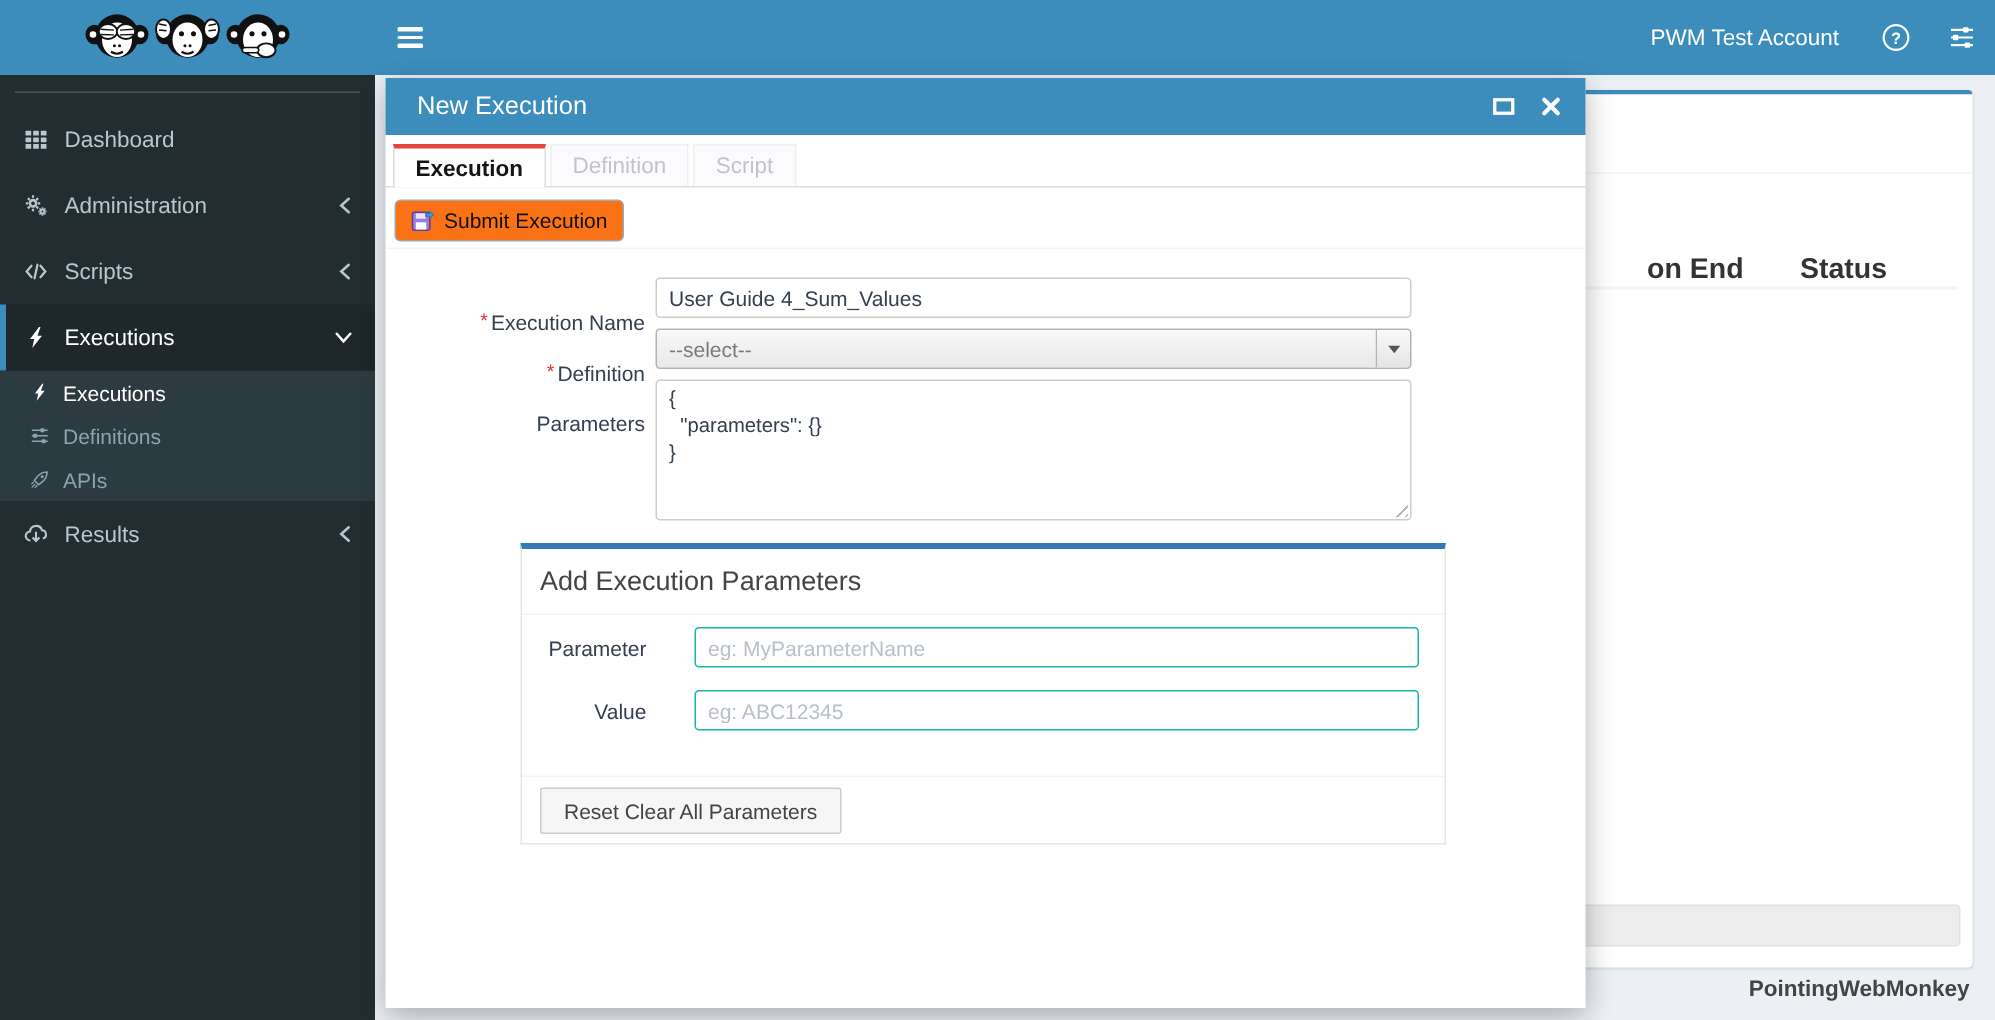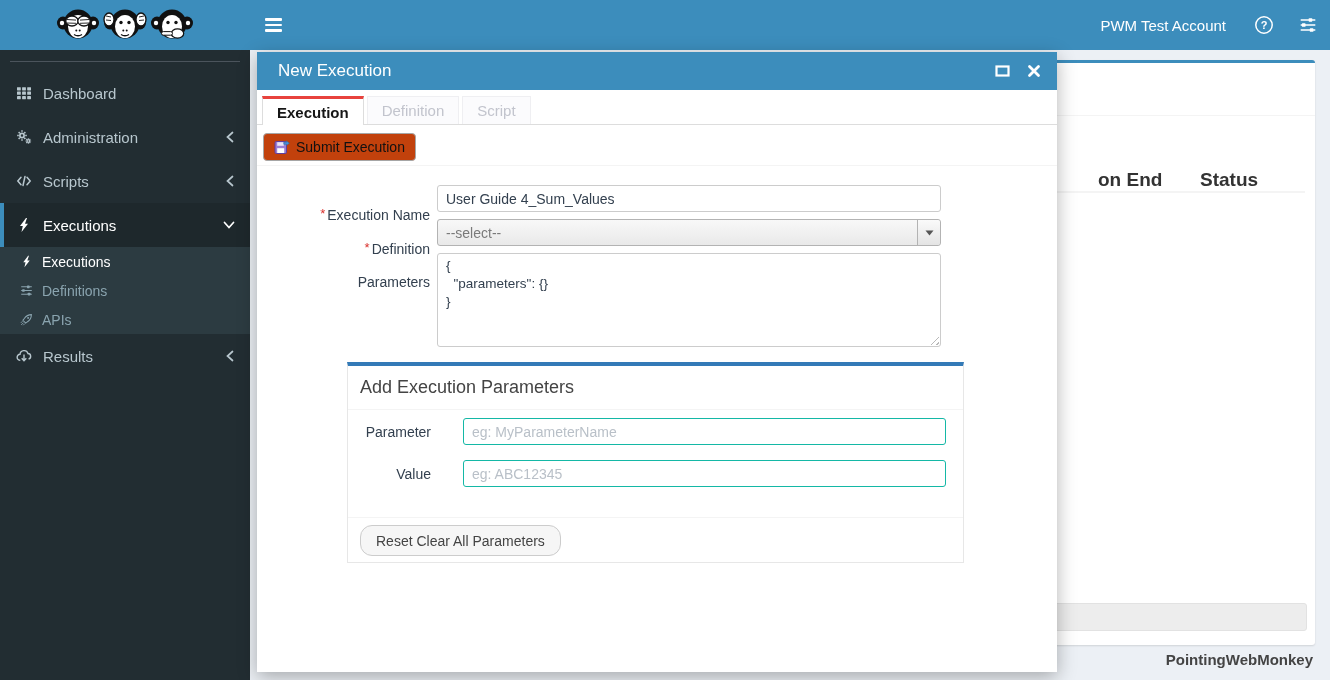--- a/index.html
+++ b/index.html
@@ -52,21 +52,21 @@
   .modal-title { color:#fff; font-size:17px; }
   .modal-controls { margin-left:auto; display:flex; align-items:center; gap:17px; }
   .modal-ctrl-btn { background:none; border:none; cursor:pointer; color:#fff; display:flex; }
 
   .tabs { position:absolute; top:44px; left:0; width:100%; height:29px; border-bottom:1px solid #ddd; display:flex; padding-left:5px; }
   .tab { height:28px; padding:0 14px; font-size:15px; display:flex; align-items:center; cursor:pointer; margin-right:3px; }
   .tab.active { background:#fff; border:1px solid #ddd; border-top:3px solid #e8423d; border-bottom:none; color:#161616; font-weight:bold; height:29px; margin-bottom:-1px; }
   .tab.inactive { background:#fbfbfd; border:1px solid #efeff2; border-bottom:none; color:#c2c4cd; }
 
   .submit-btn { position:absolute; top:81px; left:6px; height:28px; padding:0 10px; display:inline-flex; align-items:center; gap:6px;
-                background:#c2410c; border:1px solid #a6a6a6; border-radius:4px; font-size:14px; color:#111; cursor:pointer;
+                background:#f97316; border:1px solid #a6a6a6; border-radius:4px; font-size:14px; color:#111; cursor:pointer;
                 font-family:"Liberation Sans",sans-serif; }
   .modal-divider { position:absolute; top:113px; left:0; width:100%; height:1px; background:#f4f4f4; }
 
   .form-label { position:absolute; left:0; width:173px; text-align:right; font-size:14px; color:#33404f; line-height:16px;margin-top:15px; }
   .req { color:#d9302c; margin-right:2px; font-size:13px; vertical-align:2px; }
   .text-input { position:absolute; left:180px; width:504px; height:27px; border:1px solid #ccc; border-radius:3px;
                 font-size:14px; color:#33404f; padding:0 8px; font-family:"Liberation Sans",sans-serif; background:#fff; }
   .text-input::placeholder { color:#b9c0c8; opacity:1; }
 
   .select-box { position:absolute; left:180px; top:167px; width:504px; height:27px; border:1px solid #b3b3b3; border-radius:3px;
@@ -84,21 +84,21 @@
 
   .param-box { position:absolute; left:90px; top:310px; width:617px; height:201px; background:#fff;
                border:1px solid #e7e7e7; border-top:4px solid #337ab7; }
   .pb-title { position:absolute; left:12px; top:11px; font-size:18px; color:#444; }
   .pb-head-divider { position:absolute; top:43px; left:0; width:100%; height:1px; background:#f4f4f4; }
   .pb-label { position:absolute; left:0; width:83px; text-align:right; font-size:14px; color:#33404f; }
   .pb-input { position:absolute; left:115px; width:483px; height:27px; border:1px solid #14b8a6; border-radius:3px;
               font-size:14px; color:#33404f; padding:0 8px; font-family:Liberation Sans, sans-serif; }
   .pb-input::placeholder { color:#b9c0c8; opacity:1; }
   .pb-foot-divider { position:absolute; top:151px; left:0; width:100%; height:1px; background:#f4f4f4; }
-  .btn-default { background:#f6f6f6; border:1px solid #ccc; border-radius:12px; color:#444; font-size:14px; height:31px;
+  .btn-default { background:#f6f6f6; border:1px solid #ccc; border-radius:2px; color:#444; font-size:14px; height:31px;
                  cursor:pointer; font-family:"Liberation Sans",sans-serif; }
   .reset-btn { position:absolute; left:12px; top:159px; padding:0 15px; }
   .add-group { position:absolute; right:20px; top:159px; display:flex; }
   .add-main { border-radius:3px 0 0 3px; padding:0 13px; }
   .add-caret { border-radius:0 3px 3px 0; border-left:none; width:28px; display:flex; align-items:center; justify-content:center; }
 </style>
 </head>
 <body>
 
 <header class="navbar">

